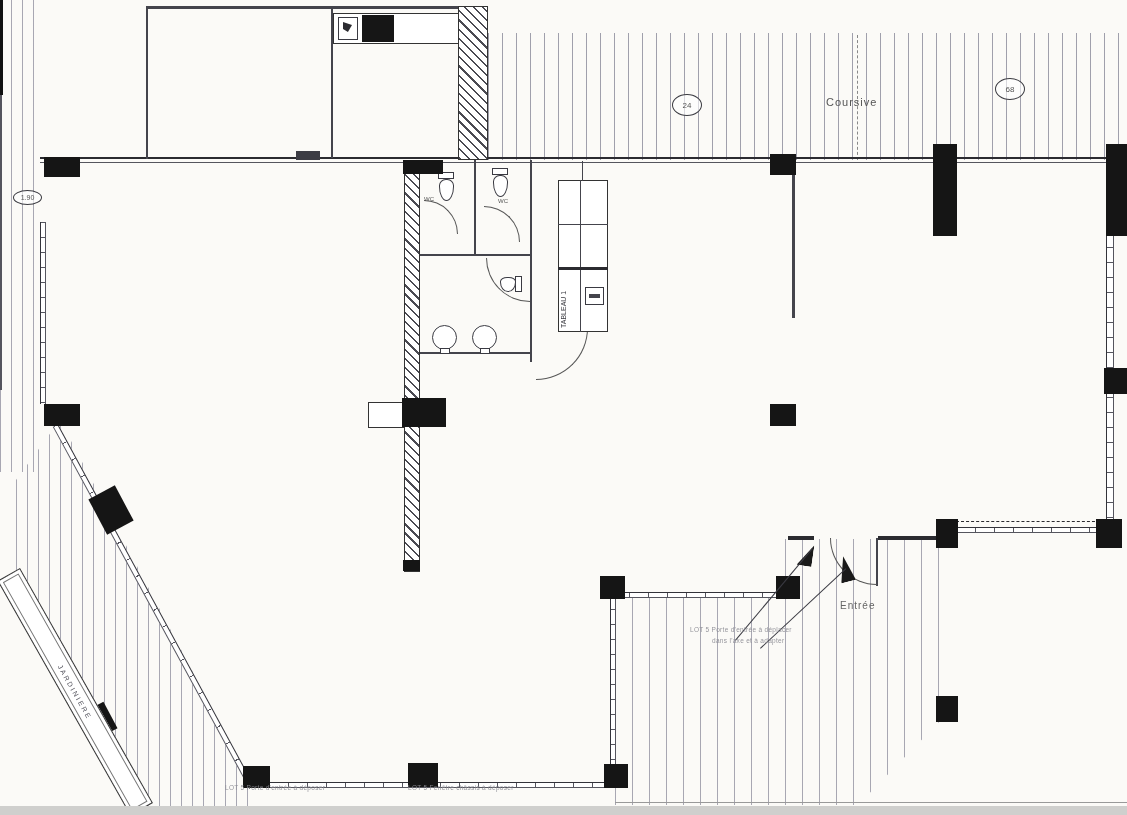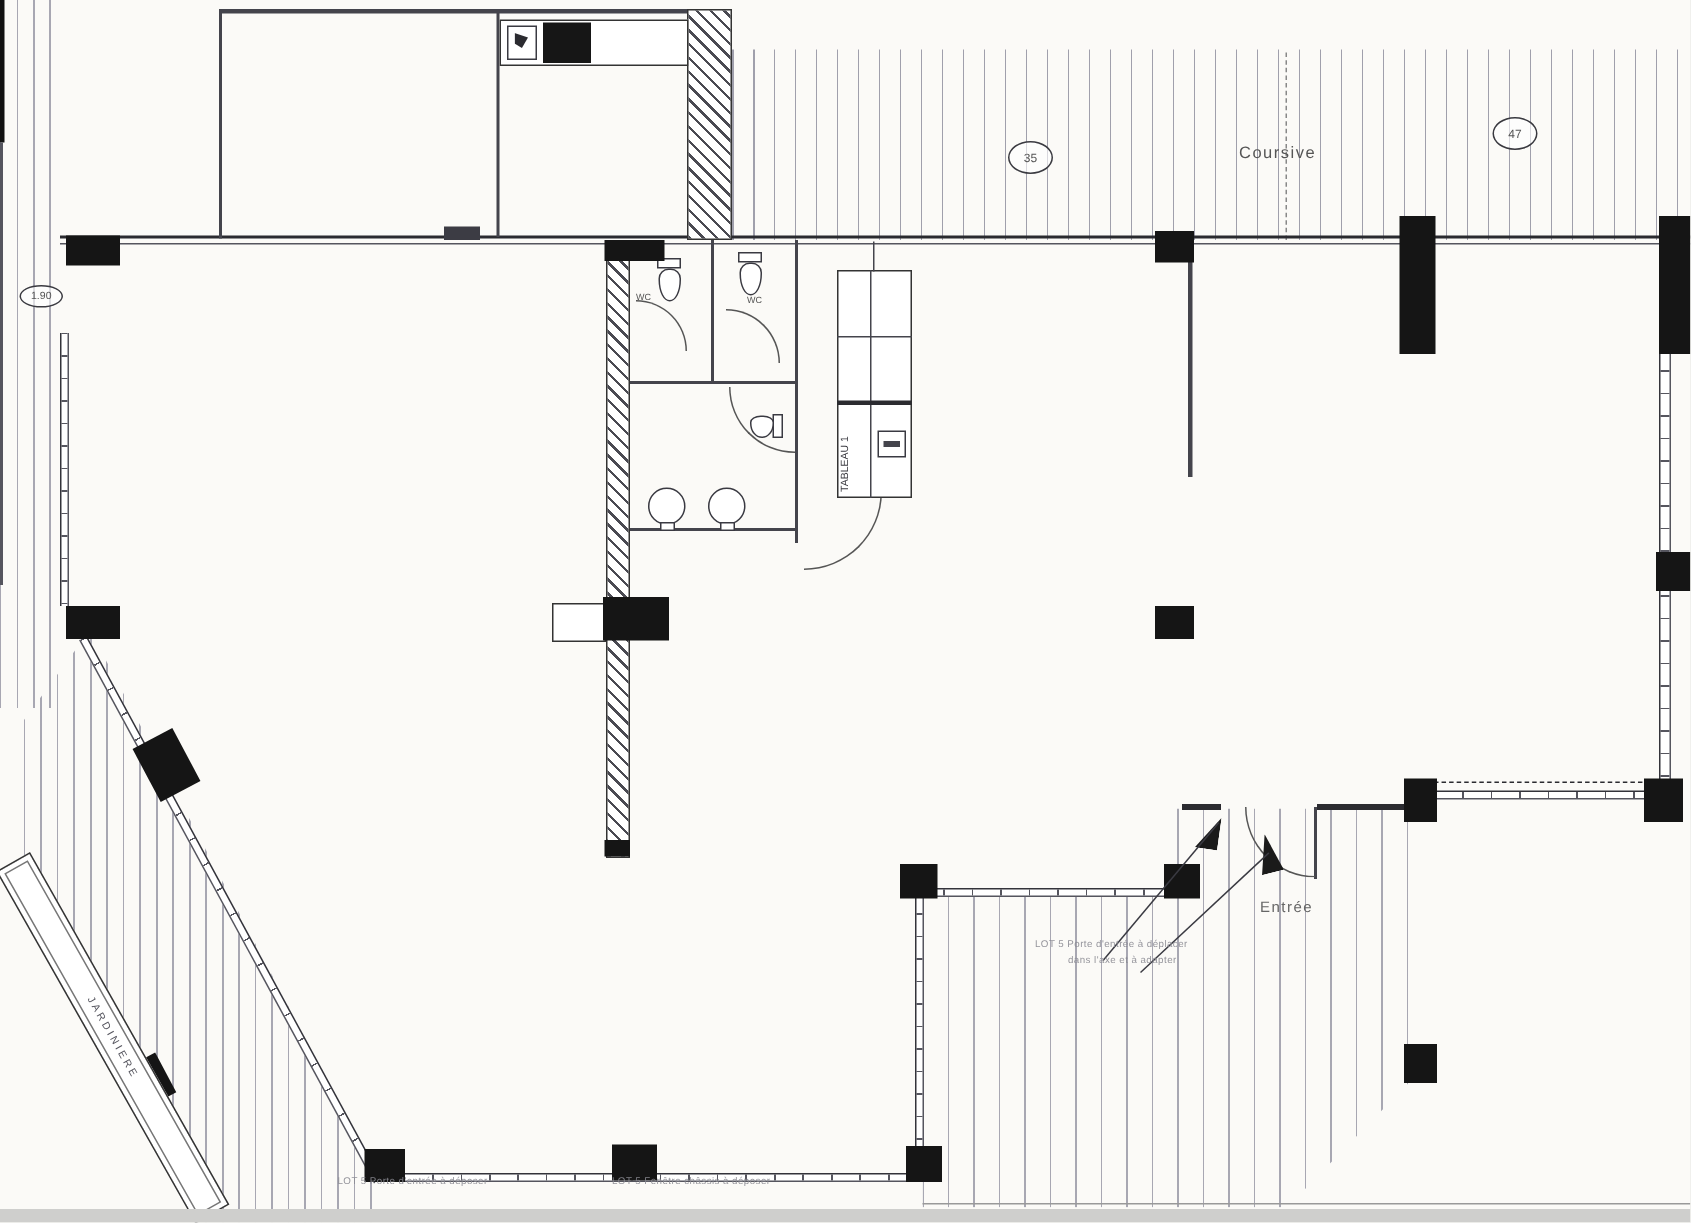--- a/index.html
+++ b/index.html
@@ -158,22 +158,22 @@
   <div class="column" style="left:86px;top:706px;width:26px;height:30px;transform:rotate(-28deg);"></div>
 
   <div style="left:20px;top:568px;width:270px;height:26px;transform:rotate(60.5deg);transform-origin:0 0;
               background:#fff;border:1.5px solid #333;box-shadow:inset 0 0 0 3px #fff,inset 0 0 0 4px #777;
               display:flex;align-items:center;justify-content:center;">
     <div class="label" style="position:static;font-size:7px;letter-spacing:2px;color:#55555e;">JARDINIERE</div>
   </div>
 
   <div class="label" style="left:826px;top:96px;font-size:11px;letter-spacing:1px;">Coursive</div>
 
-  <div class="bubble" style="left:672px;top:94px;width:30px;height:22px;">35</div>
-  <div class="bubble" style="left:995px;top:78px;width:30px;height:22px;">47</div>
+  <div class="bubble" style="left:672px;top:94px;width:30px;height:22px;">24</div>
+  <div class="bubble" style="left:995px;top:78px;width:30px;height:22px;">68</div>
   <div class="bubble" style="left:13px;top:190px;width:29px;height:15px;font-size:7px;border-width:1px;">1.90</div>
 
   <div class="tri" style="left:798px;top:544px;width:15px;height:22px;clip-path:polygon(0 100%,100% 0,100% 100%);transform:rotate(8deg);"></div>
   <div class="tri" style="left:838px;top:556px;width:15px;height:26px;clip-path:polygon(0 100%,55% 0,100% 100%);transform:rotate(-14deg);"></div>
   <div class="grey-line" style="left:735px;top:640px;width:120px;height:1px;transform:rotate(-50deg);transform-origin:0 0;background:#3a3a42;"></div>
   <div class="grey-line" style="left:760px;top:648px;width:117px;height:1px;transform:rotate(-43deg);transform-origin:0 0;background:#3a3a42;"></div>
 
   <div class="label" style="left:840px;top:600px;font-size:10px;letter-spacing:1px;color:#666;">Entrée</div>
 
   <div class="note" style="left:690px;top:626px;">LOT 5 Porte d'entrée à déplacer</div>

